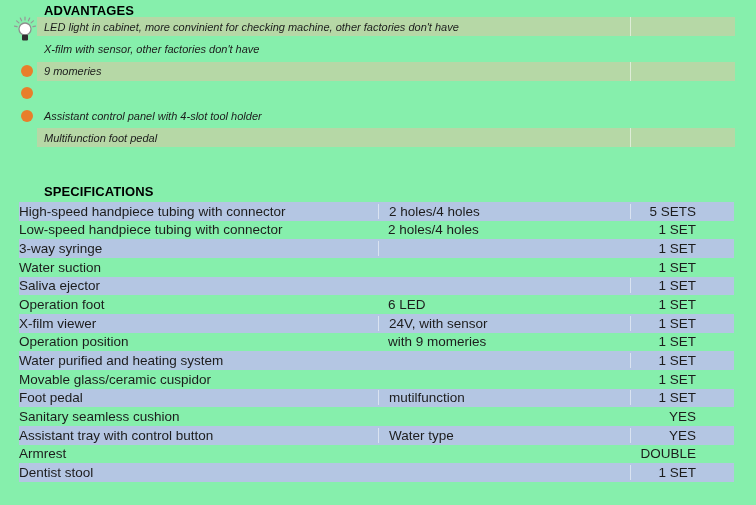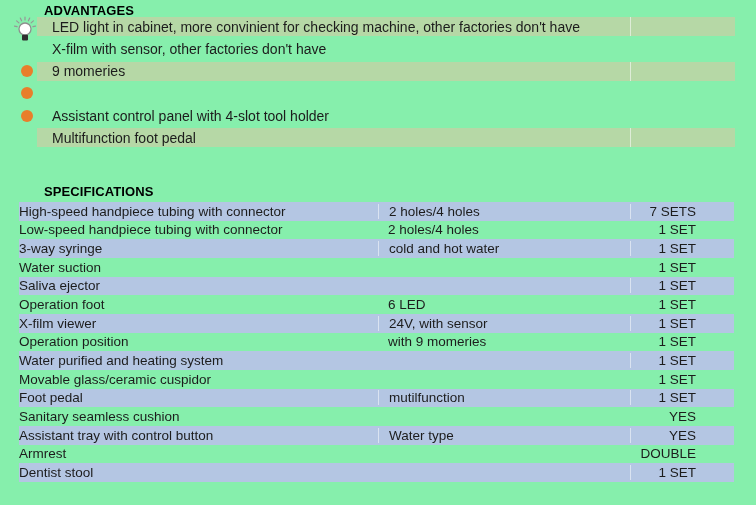--- a/index.html
+++ b/index.html
@@ -38,23 +38,24 @@
   .bulb-wrap { position:relative; top:3px; left:14px; }
   .adv-band {
     flex:1; height:100%;
     margin-right:21px;
     display:flex;
   }
   .adv-row.shaded .adv-band { background:var(--green-row, #b6d8a6); }
   .adv-main {
     flex:1;
     display:flex; align-items:center;
-    padding-left:15px;
-    font-size:14px;
+    padding-left:7px;
+    font-size:11px;
     white-space:nowrap;
+    font-style:italic;
   }
   .adv-right { width:105px; flex:0 0 105px; box-sizing:border-box; }
   .adv-row.shaded .adv-right { border-left:1px solid rgba(255,255,255,0.55); }
 
   
   .spec-table { position:absolute; left:19px; top:202px; width:715px; }
   .spec-row { display:flex; align-items:center; height:18.67px; font-size:13.5px; }
   .spec-row:nth-child(odd) { background:var(--blue-row, #b4c6e3); }
   .spec-c1 {
     flex:0 0 359px; box-sizing:border-box;
@@ -152,30 +153,29 @@
 
   </div>
 
   <div id="spec-title" class="section-title">SPECIFICATIONS</div>
 
   <div class="spec-table">
 
     <div class="spec-row">
       <div class="spec-c1">High-speed handpiece tubing with connector</div>
       <div class="spec-c2">2 holes/4 holes</div>
-      <div class="spec-c3">7 SETS</div>
+      <div class="spec-c3">5 SETS</div>
     </div>
     <div class="spec-row">
       <div class="spec-c1">Low-speed handpiece tubing with connector</div>
       <div class="spec-c2">2 holes/4 holes</div>
       <div class="spec-c3">1 SET</div>
     </div>
     <div class="spec-row">
       <div class="spec-c1">3-way syringe</div>
-      <div class="spec-c2">cold and hot water</div>
       <div class="spec-c3">1 SET</div>
     </div>
     <div class="spec-row">
       <div class="spec-c1">Water suction</div>
       <div class="spec-c2"></div>
       <div class="spec-c3">1 SET</div>
     </div>
     <div class="spec-row">
       <div class="spec-c1">Saliva ejector</div>
       <div class="spec-c2"></div>

